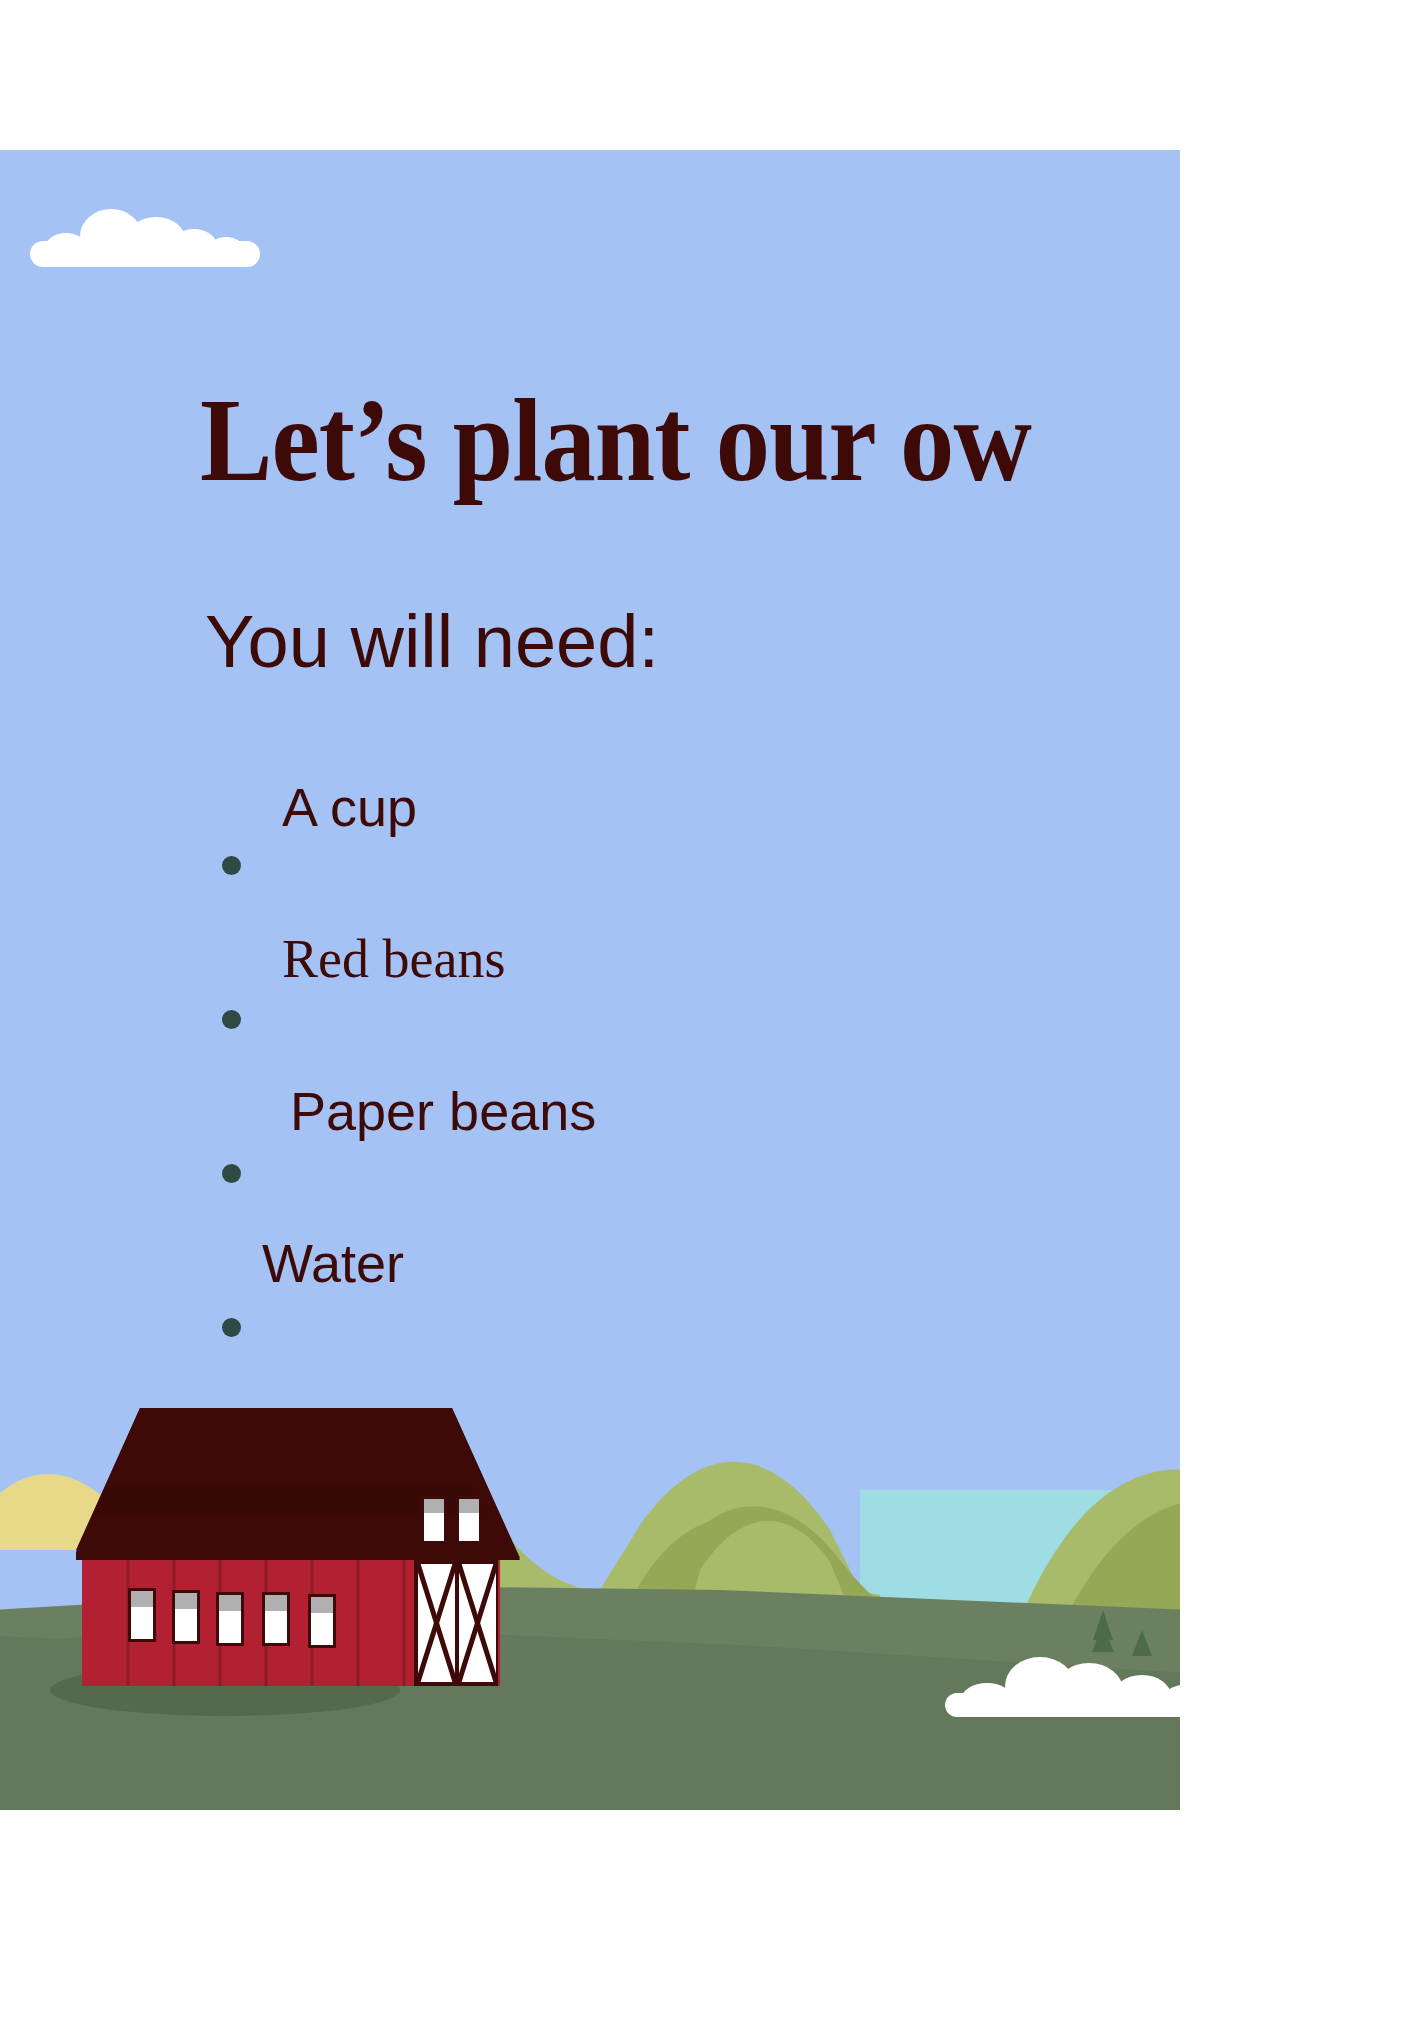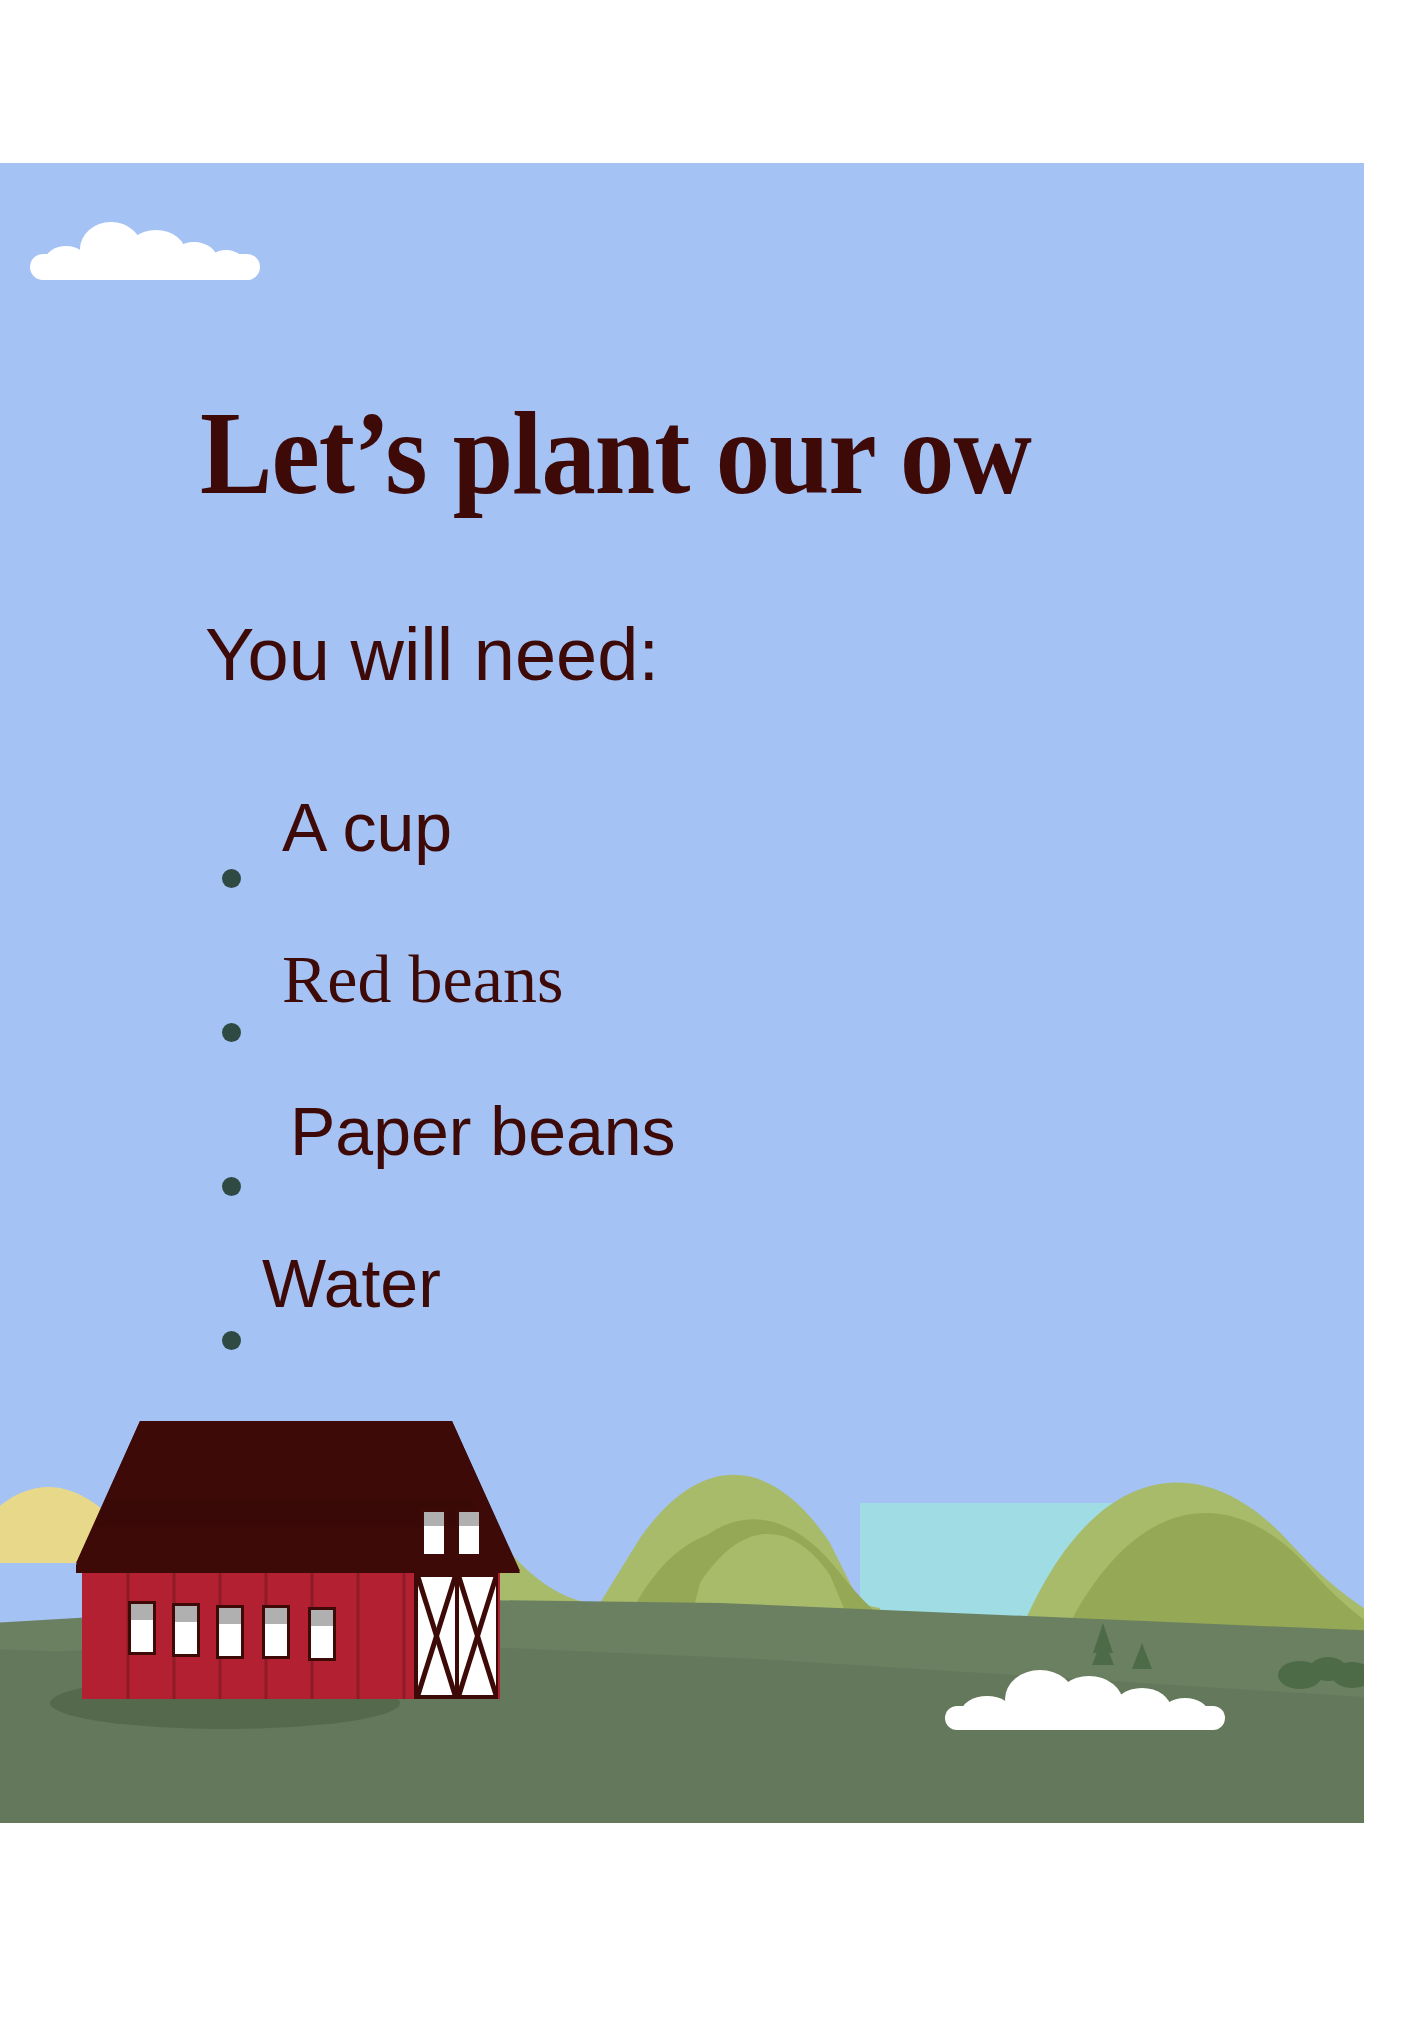--- a/index.html
+++ b/index.html
@@ -12,22 +12,22 @@
     height: 2018px;
     position: relative;
     overflow: hidden;
     font-family: "Liberation Sans", sans-serif;
   }
 
   
   #slide {
     position: absolute;
     left: 0;
-    top: 163px;
-    width: 1364px;
+    top: 150px;
+    width: 1180px;
     height: 1660px;
     overflow: hidden;
     background: #fde047;
   }
 
   
   .sky {
     position: absolute;
     left: 0; top: 0;
     width: 100%; height: 100%;
@@ -107,21 +107,21 @@
     top: 630px;
     width: 900px;
     list-style: none;
     margin: 0;
     padding: 0;
   }
   #need-list li {
     position: relative;
     height: 152px;
     font-family: "Liberation Sans", sans-serif;
-    font-size: 68px;
+    font-size: 54px;
     line-height: 1.0;
     color: #3d0a08;
     white-space: nowrap;
   }
   #need-list li .bullet {
     position: absolute;
     width: 19px;
     height: 19px;
     border-radius: 50%;
     background: #2e4a43;

